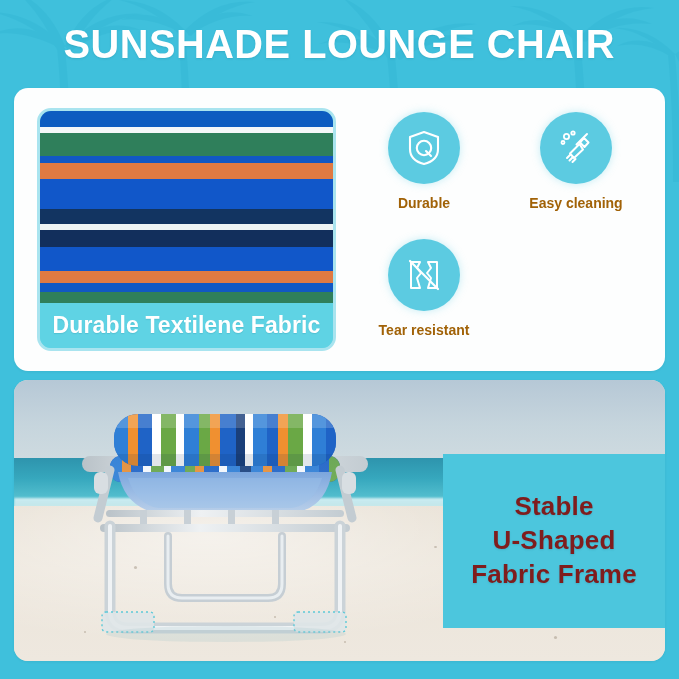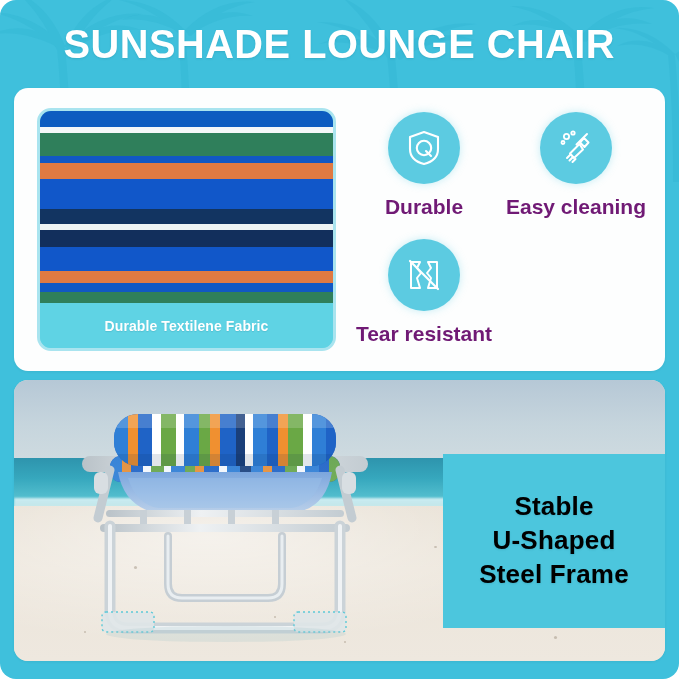--- a/index.html
+++ b/index.html
@@ -10,21 +10,20 @@
   body {
     font-family: "Liberation Sans", sans-serif;
   }
 
   .page {
     position: relative;
     width: 679px;
     height: 679px;
     overflow: hidden;
     background: #3fc0dc;
-    border-radius: 16px;
   }
 
   
   .palm-backdrop {
     position: absolute;
     inset: 0;
     overflow: hidden;
   }
   .palm {
     position: absolute;
@@ -95,21 +94,21 @@
     left: 0;
     right: 0;
     bottom: 0;
     height: 45px;
     background: #5fd3e4;
     display: flex;
     align-items: center;
     justify-content: center;
   }
   .swatch-label span {
-    font-size: 14px;
+    font-size: 23px;
     font-weight: bold;
     color: #ffffff;
     letter-spacing: 0.1px;
     text-shadow: 0 1px 1px rgba(20,110,130,0.18);
   }
 
   
   .icon-grid {
     position: absolute;
     left: 336px;
@@ -135,23 +134,23 @@
     border-radius: 50%;
     background: #5ccbe1;
     display: flex;
     align-items: center;
     justify-content: center;
     box-shadow: 0 0 8px rgba(92,203,225,0.35);
   }
   .feature-circle svg { display: block; }
   .feature-label {
     margin-top: 11px;
-    font-size: 21px;
+    font-size: 14px;
     font-weight: 600;
-    color: #701a75;
+    color: #a16207;
     white-space: nowrap;
   }
 
   
   .photo-panel {
     position: absolute;
     left: 14px;
     top: 380px;
     width: 651px;
     height: 281px;
@@ -215,21 +214,21 @@
     height: 174px;
     background: #4cc6dd;
     display: flex;
     flex-direction: column;
     align-items: center;
     justify-content: center;
   }
   .caption-line {
     font-size: 26px;
     font-weight: bold;
-    color: #000000;
+    color: #7f1d1d;
     line-height: 1.30;
     letter-spacing: 0.2px;
     text-shadow: 0 1px 2px rgba(25,110,130,0.2);
   }
 </style>
 </head>
 <body>
 
 <div class="page">
 
@@ -492,17 +491,17 @@
           <rect x="228" y="214" width="52" height="20" rx="4"></rect>
         </g>
 
         <ellipse cx="160" cy="236" rx="120" ry="8" fill="#9fc6c9" opacity="0.22"></ellipse>
       </svg>
     </div>
 
     <div class="caption-panel">
       <div class="caption-line">Stable</div>
       <div class="caption-line">U-Shaped</div>
-      <div class="caption-line">Steel Frame</div>
+      <div class="caption-line">Fabric Frame</div>
     </div>
   </div>
 
 </div>
 
 </body></html>

